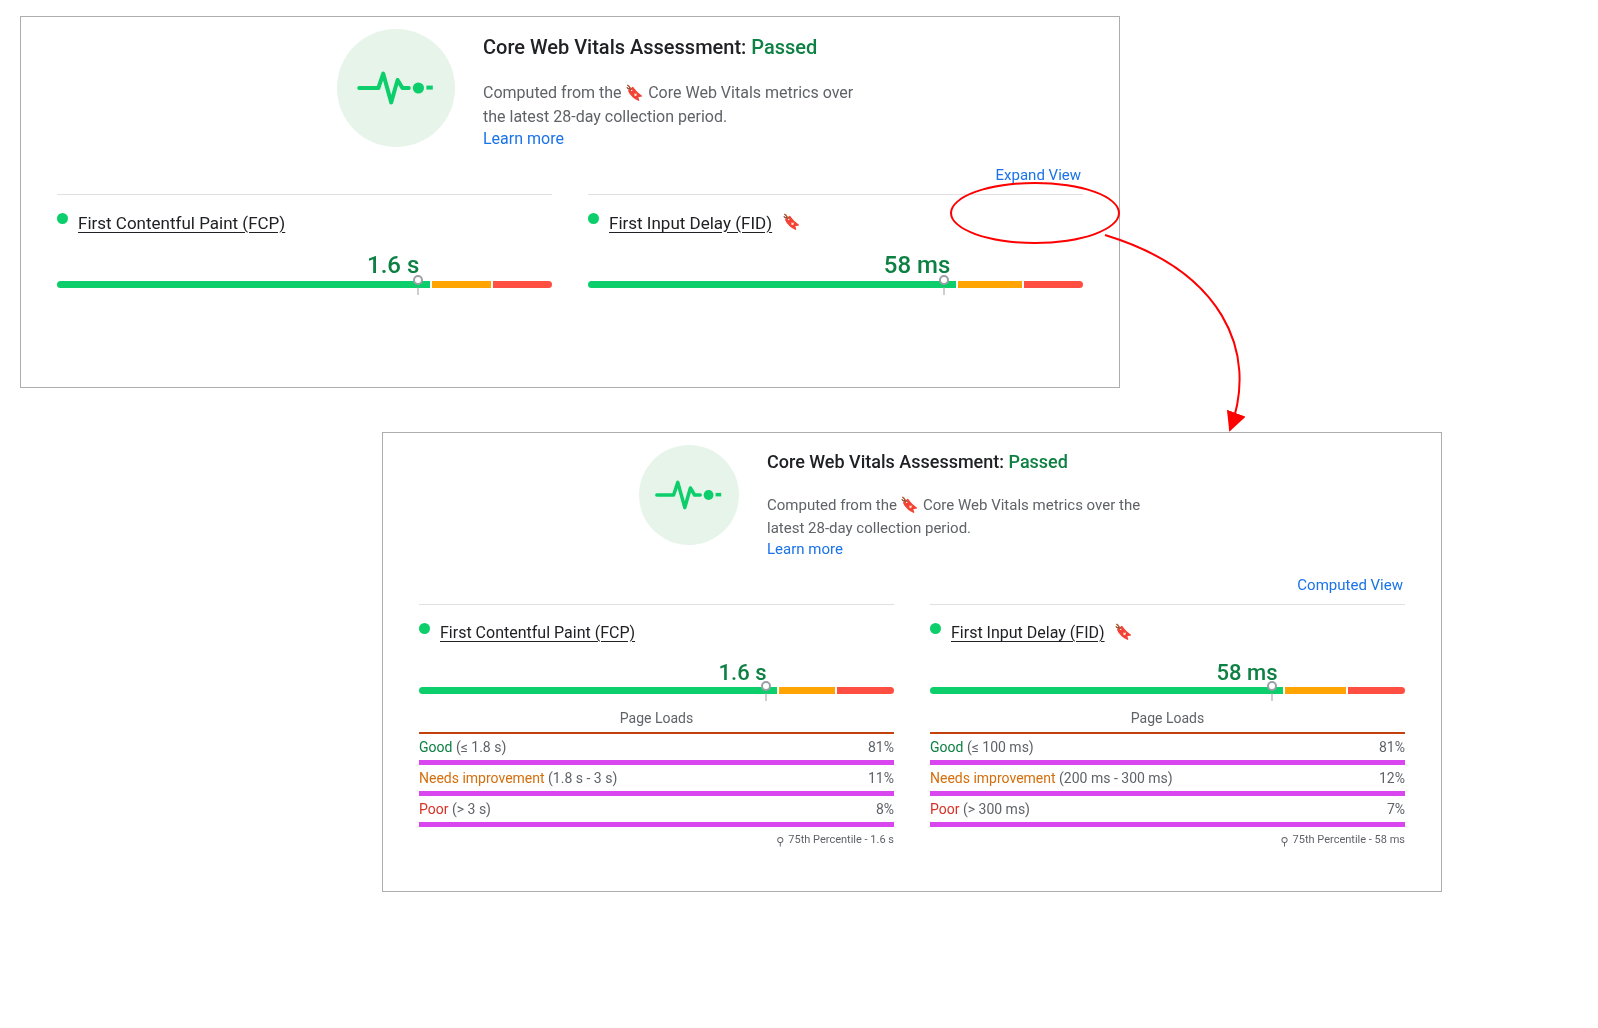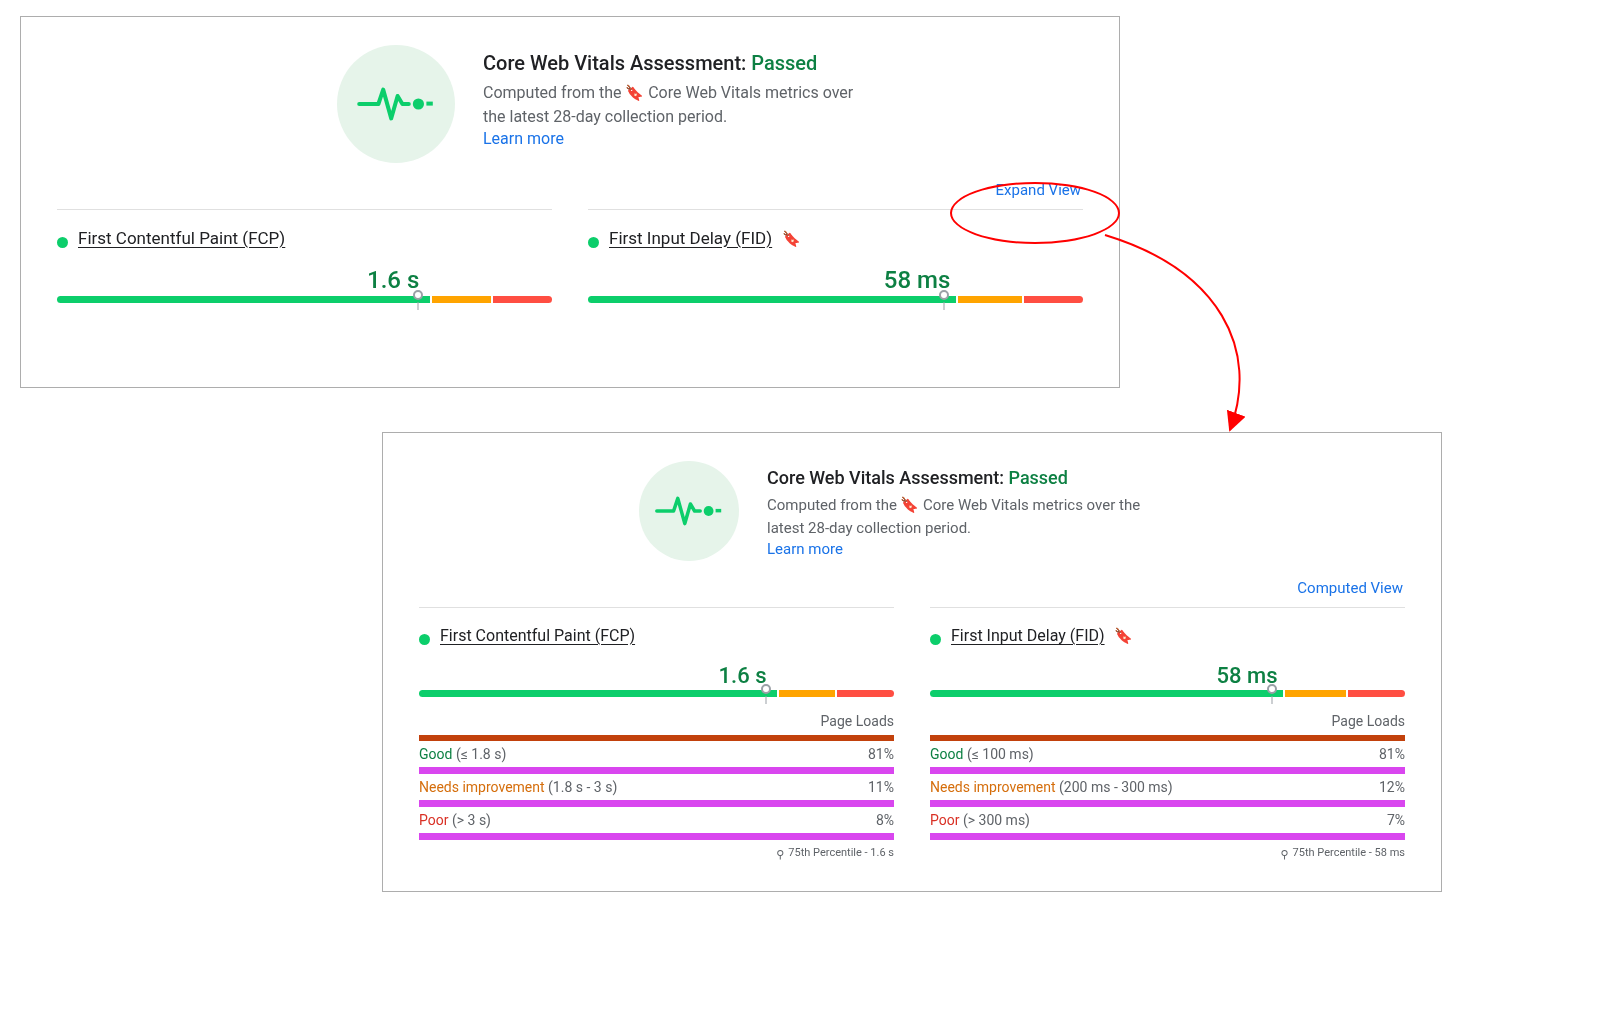--- a/index.html
+++ b/index.html
@@ -1,70 +1,70 @@
 <!DOCTYPE html>
 <html><head>
 <meta charset="utf-8">
 <style>
 * { box-sizing: border-box; margin: 0; padding: 0; }
 body { font-family: Roboto, Arial, sans-serif; background: #fff; width: 1598px; height: 1028px; position: relative; color: #202124; }
 .panel {
   position: absolute;
   border: 1px solid #adadad;
   background: #fff;
-  padding: 28px 36px 28px 36px;
+  padding: 12px 36px 28px 36px;
 }
 .panel-top { left: 20px; top: 16px; width: 1100px; height: 372px; }
 .panel-bottom { left: 382px; top: 432px; width: 1060px; height: 460px; }
 
 .header-block { display: flex; gap: 28px; margin-left: 280px; margin-bottom: 18px; }
 .panel-bottom .header-block { margin-left: 220px; }
 
 .vitals-circle {
   width: 118px; height: 118px; border-radius: 50%;
   background: #e6f4ea; display:flex; align-items:center; justify-content:center;
   flex-shrink:0;
 }
 .panel-bottom .vitals-circle { width:100px; height:100px; }
 .vitals-circle svg { width:80px; height:60px; }
 .panel-bottom .vitals-circle svg { width:70px; height:50px; }
 
 .header-text { padding-top: 6px; }
 .hdr-title { font-size: 20px; font-weight: 500; }
 .hdr-status { color: #0d8043; }
-.hdr-sub { color: #5f6368; font-size:16px; margin-top:6px; line-height:1.5; max-width: 380px; }
+.hdr-sub { color: #5f6368; font-size:16px; margin-top:22px; line-height:1.5; max-width: 380px; }
 .learn-more { color:#1a73e8; font-size:16px; display:inline-block; cursor:pointer; }
 
 .view-toggle { color:#1a73e8; font-size:15px; text-align:right; margin: 4px 2px 10px 0; cursor:pointer; }
 
 .metrics-row { display:flex; gap:36px; }
 .metric-col { flex:1; border-top:1px solid #e0e0e0; padding-top:18px; }
-.metric-header { display:flex; align-items:flex-end; gap:10px; margin-bottom: 18px;}
+.metric-header { display:flex; align-items:flex-start; gap:10px; margin-bottom: 18px;}
 .dot-good { width:11px; height:11px; border-radius:50%; background:#0cce6b; }
 .metric-name { font-size:17px; text-decoration: underline; text-underline-offset:3px; }
 .panel-bottom .metric-name { font-size:16px; }
 .bookmark-icon { color:#1a73e8; font-size:15px; }
 
 .metric-value { text-align:right; color:#0d8043; font-size:24px; font-weight:500; margin-bottom:2px; padding-right: calc(26% + 4px);}
 .panel-bottom .metric-value { font-size:22px; }
 
 .bar { position:relative; height:7px; display:flex; border-radius:4px; overflow:visible; }
 .seg { height:100%; }
 .seg-g { background:#0cce6b; border-radius:4px 0 0 4px; }
 .seg-o { background:#ffa400; margin:0 2px; }
 .seg-r { background:#ff4e42; border-radius:0 4px 4px 0; }
 .marker {
   position:absolute; top:-6px; width:10px; height:10px; border:2px solid #9aa0a6; background:#fff; border-radius:50%;
   transform: translateX(-50%);
 }
 .marker::after{content:''; position:absolute; left:50%; top:10px; width:1px; height:8px; background:#9aa0a6; transform:translateX(-50%);}
 
 .breakdown { margin-top: 10px; font-size:14px; color:#5f6368;}
-.bd-hdr { text-align:right; border-bottom:6px solid #c2410c; padding: 6px 0; }
-.bd-row { display:flex; justify-content:space-between; border-bottom:7px solid #d946ef; padding:5px 0;align-items:center;}
+.bd-hdr { text-align:center; border-bottom:2px solid #c2410c; padding: 6px 0; }
+.bd-row { display:flex; justify-content:space-between; border-bottom:5px solid #d946ef; padding:5px 0;align-items:center;}
 .bd-label-good { color:#0d8043; }
 .bd-label-ni { color:#c5221f ; color:#d56e0c;}
 .bd-label-poor { color:#d93025; }
 .bd-range { color:#5f6368; }
 .bd-footer { text-align:right; font-size:11px; color:#5f6368; padding-top:6px;}
 .key-icon { display:inline-block; transform: translateY(2px); margin-right:4px;}
 
 .annot-ellipse {
   position:absolute; border:2px solid red; border-radius:50%;
   width: 170px; height: 62px; left: 950px; top: 182px;

